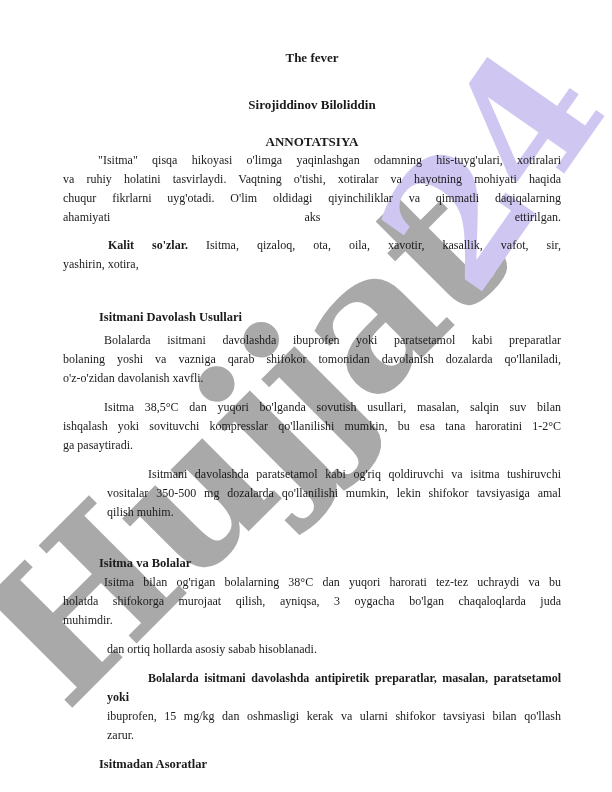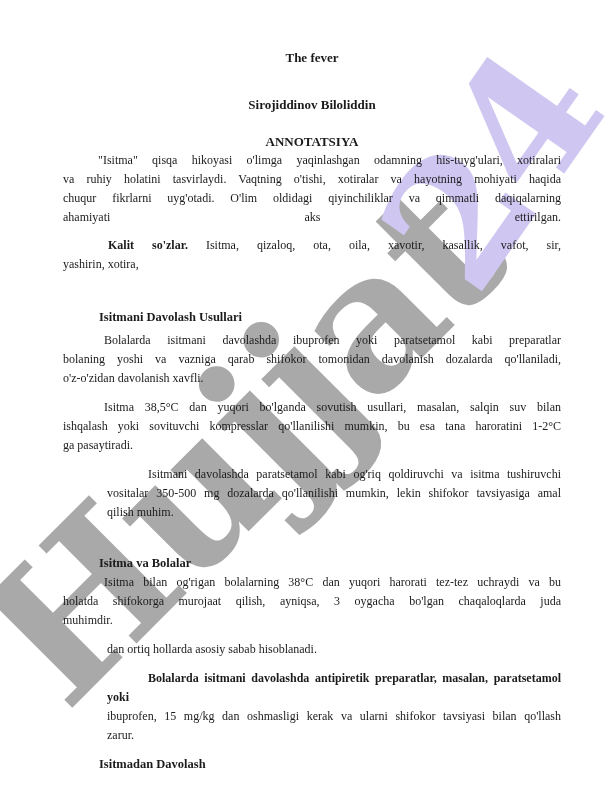--- a/index.html
+++ b/index.html
@@ -130,17 +130,17 @@
           <div class="line left">muhimdir.</div>
         </div>
         <div class="para g10">
           <div class="line left">dan ortiq hollarda asosiy sabab hisoblanadi.</div>
         </div>
         <div class="para g10">
           <div class="line" style="text-indent: 41px; font-weight: bold;">Bolalarda isitmani davolashda antipiretik preparatlar, masalan, paratsetamol yoki</div>
           <div class="line">ibuprofen, 15 mg/kg dan oshmasligi kerak va ularni shifokor tavsiyasi bilan qo'llash</div>
           <div class="line left">zarur.</div>
         </div>
-        <div class="heading g13">Isitmadan Davolash</div>
+        <div class="heading g13">Isitmadan Asoratlar</div>
       </div>
   </div>
 
 </div>
 
 </body></html>

